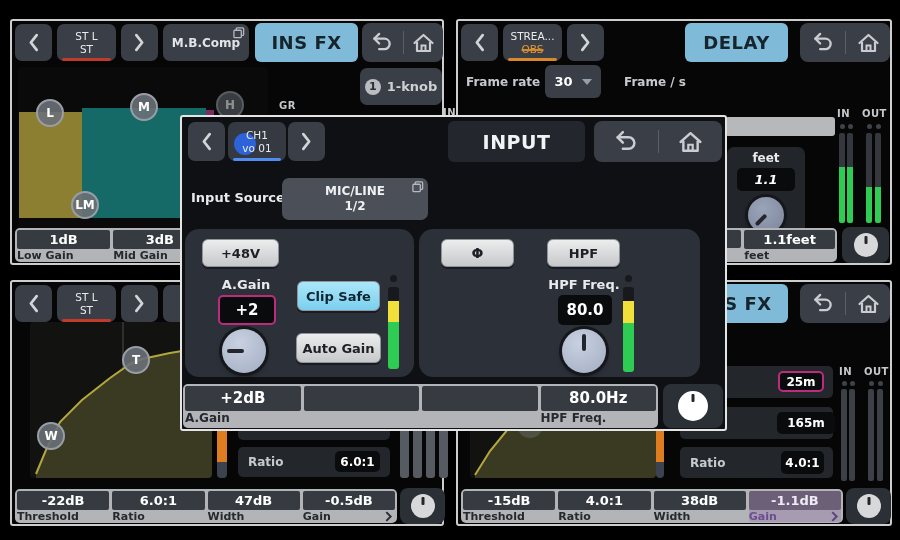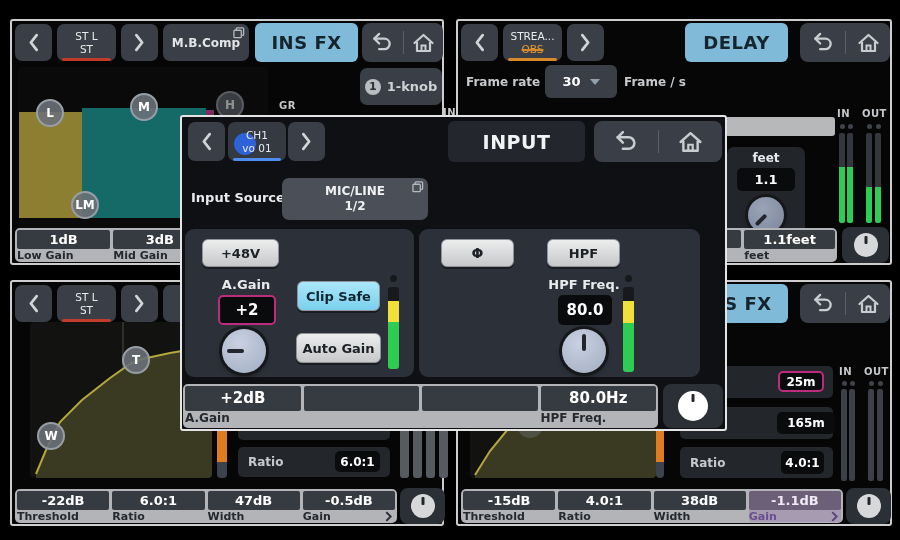--- a/index.html
+++ b/index.html
@@ -51,21 +51,21 @@
   .litebtn.cyan{background:linear-gradient(#abe6f9,#7bd0ee);color:#0e2530;}
   
   .handle{position:absolute;width:28px;height:28px;border-radius:50%;background:rgba(106,112,119,.9);border:2px solid #989ea6;
     color:#fff;font-size:12px;font-weight:bold;display:flex;align-items:center;justify-content:center;box-sizing:border-box;z-index:3;}
   .vbox{position:absolute;background:#0a0b0d;border-radius:5px;color:#fff;font-weight:bold;text-align:center;box-sizing:border-box;
     display:flex;align-items:center;justify-content:center;}
   .rowbox{position:absolute;background:#23272c;border-radius:5px;}
   .rowlabel{position:absolute;color:#c7cacd;font-size:12px;font-weight:bold;}
   .smallcap{position:absolute;color:#c6c9cc;font-size:10px;font-weight:bold;letter-spacing:.5px;}
   .meterdot{position:absolute;border-radius:50%;}
-  .card{position:absolute;background:#2b3039;border-radius:9px;}
+  .card{position:absolute;background:#2b3039;border-radius:14px;}
   .biglabel{position:absolute;color:#e8eaec;font-size:13px;font-weight:bold;text-align:center;}
   .dd{position:absolute;background:#3a3f47;border-radius:6px;display:flex;align-items:center;justify-content:center;gap:9px;
     color:#fff;font-weight:bold;font-size:13px;}
   .ddarrow{width:0;height:0;border-left:5px solid transparent;border-right:5px solid transparent;border-top:6px solid #96a0ac;}
   .obs-line{color:#e09a3a;text-decoration:line-through;text-decoration-color:#d9882a;text-decoration-thickness:2px;}
   .popup{position:absolute;left:180px;top:115px;width:547px;height:316px;background:#0e1013;border:2px solid #e4e4e4;
     border-radius:3px;z-index:10;box-sizing:border-box;}
 </style>
 </head>
 <body>
@@ -183,31 +183,31 @@
         </svg>
       <div class="navdiv"></div>
       <svg width="23" height="20" viewBox="0 0 22 20">
           <path d="M2 10 L11 2 L20 10" fill="none" stroke="#c9ccd0" stroke-width="2.2" stroke-linecap="round" stroke-linejoin="round"></path>
           <path d="M4.5 9 V18 H17.5 V9" fill="none" stroke="#c9ccd0" stroke-width="2.2" stroke-linejoin="round"></path>
           <path d="M9 18 V12.5 H13 V18" fill="none" stroke="#c9ccd0" stroke-width="2"></path>
         </svg>
     </div>
 
     <div class="rowlabel" style="left:8px;top:54px;">Frame rate</div>
-    <div class="dd" style="left:87px;top:44px;width:72px;height:33px;">
+    <div class="dd" style="left:87px;top:44px;width:56px;height:33px;">
       <span>30</span>
       <span class="ddarrow"></span>
     </div>
     <div class="rowlabel" style="left:166px;top:54px;">Frame / s</div>
 
     <div class="abs" style="left:267px;top:96px;width:110px;height:19px;background:#b7b8ba;border-radius:3px;"></div>
 
     <div class="abs" style="left:269px;top:126px;width:78px;height:92px;background:#22262b;border-radius:7px;">
       <div class="biglabel" style="left:0;right:0;top:4px;font-size:12px;">feet</div>
-      <div class="vbox" style="left:10px;top:21px;width:58px;height:23px;font-size:13px;">1.1</div>
+      <div class="vbox" style="left:10px;top:21px;width:58px;height:23px;font-size:13px;font-style:italic;">1.1</div>
       <div class="knob small dl" style="left:21px;top:50px;width:36px;height:36px;"></div>
     </div>
 
     <div class="smallcap" style="left:379px;top:87px;">IN</div>
     <div class="smallcap" style="left:404px;top:87px;">OUT</div>
     <div class="meterdot" style="left:382px;top:103px;width:5px;height:5px;background:#3f444a;"></div>
     <div class="meterdot" style="left:390px;top:103px;width:5px;height:5px;background:#3f444a;"></div>
     <div class="meterdot" style="left:409px;top:103px;width:5px;height:5px;background:#3f444a;"></div>
     <div class="meterdot" style="left:418px;top:103px;width:5px;height:5px;background:#3f444a;"></div>
     <div class="abs" style="left:381px;top:112px;width:6px;height:90px;border-radius:2px;background:linear-gradient(to bottom,#34383e 0 38%,#2ecc52 38% 100%);"></div>

